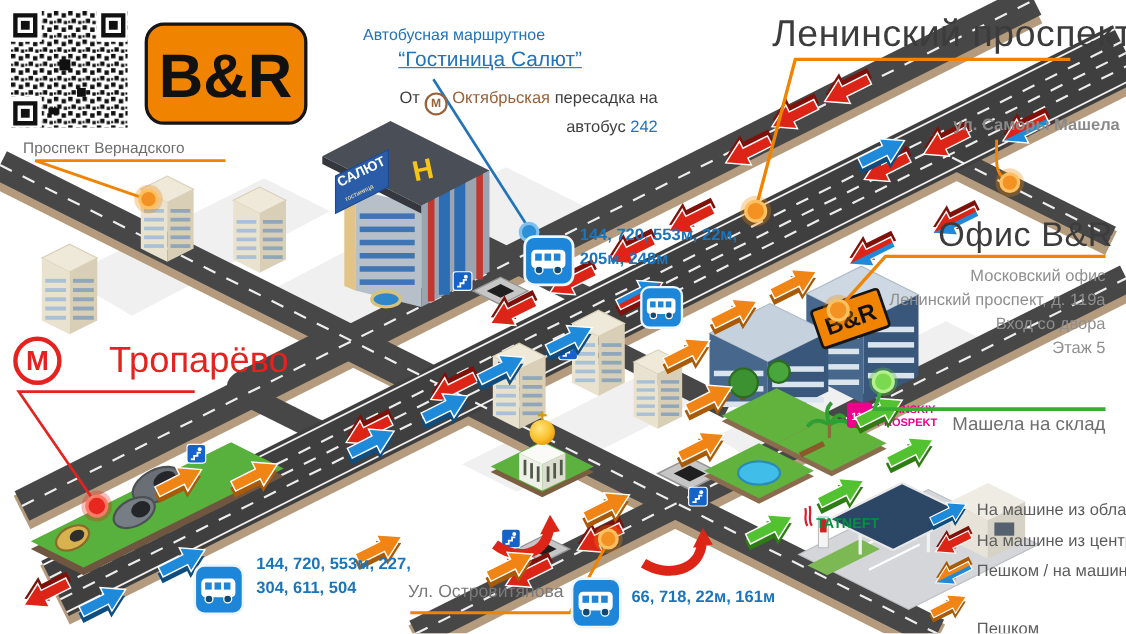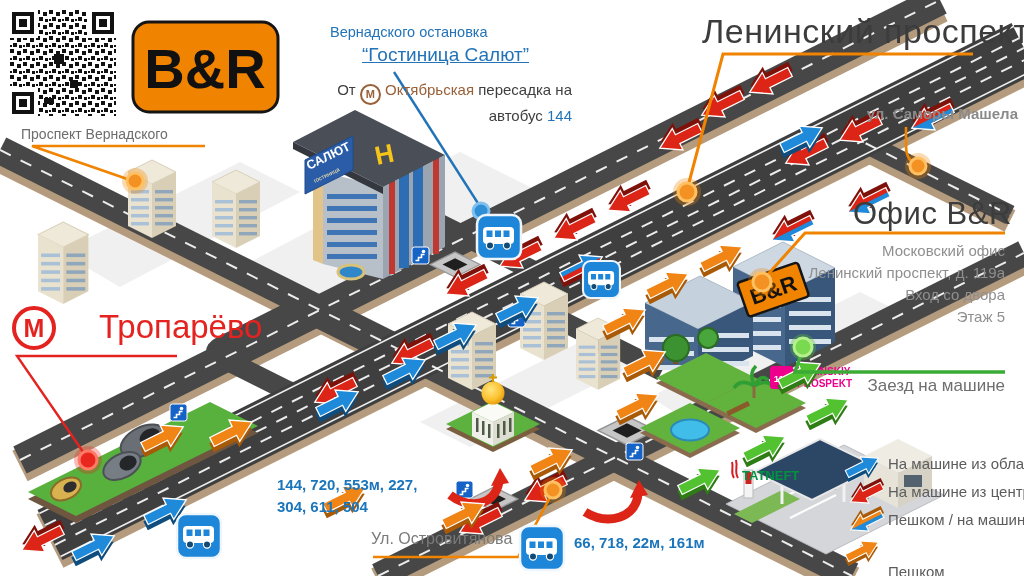--- a/index.html
+++ b/index.html
@@ -453,56 +453,60 @@
   <g>
     <use href="#aB" transform="translate(847,474) rotate(-26.6) scale(0.78)"></use>
     <use href="#aR" transform="translate(882,486) rotate(153.4) scale(0.78)"></use>
     <use href="#aBO" transform="translate(882,514) rotate(153.4) scale(0.78)"></use>
     <use href="#aO" transform="translate(847,558) rotate(-26.6) scale(0.78)"></use>
   </g>
 </svg>
 
 <div class="lbl t-gray" style="left:21px;top:126px;font-size:14px;color:#6d6d6d;">Проспект Вернадского</div>
 
-<div class="lbl t-blue" style="left:330px;top:24px;font-size:14.5px;">Вернадского остановка</div>
+<div class="lbl t-blue" style="left:330px;top:24px;font-size:14.5px;">Автобусная маршрутное</div>
 <div class="lbl t-blue" style="left:362px;top:44px;font-size:19px;text-decoration:underline;">“Гостиница Салют”</div>
 
-<div class="lbl transfer rightal" style="right:452px;top:79px;">
+<div class="lbl transfer rightal" style="right:426px;top:79px;">
   <div>
     <span>От</span>
     <span class="mcirc">М</span>
     <span style="color:#9a6038;">Октябрьская</span>
     <span>пересадка на</span>
   </div>
   <div>
     <span>автобус</span>
-    <span class="t-blue">144</span>
+    <span class="t-blue">242</span>
   </div>
 </div>
 
 <div class="lbl t-big" style="left:702px;top:12px;font-size:34px;">Ленинский проспект</div>
 
 <div class="lbl t-gray" style="right:6px;top:105px;font-weight:bold;">ул. Саморы Машела</div>
 
 <div class="lbl t-big" style="left:853px;top:196px;font-size:31px;">Офис B&amp;R</div>
 <div class="lbl rightal" style="right:19px;top:240px;font-size:15px;color:#8f8f8f;line-height:22px;">
   <div>Московский офис</div>
   <div>Ленинский проспект, д. 119а</div>
   <div>Вход со двора</div>
   <div>Этаж 5</div>
 </div>
 
 <div class="mbig" style="left:12px;top:306px;">М</div>
 <div class="lbl t-red" style="left:58px;top:308px;font-size:33px;">Тропарёво</div>
 
-<div class="lbl" style="right:19px;top:376px;font-size:17px;color:#6f6f6f;">Заезд на машине</div>
+<div class="lbl" style="right:19px;top:376px;font-size:17px;color:#6f6f6f;">Машела на склад</div>
 
 <div class="lbl" style="left:371px;top:530px;font-size:16px;color:#7a7a7a;">Ул. Островитянова</div>
 
-<div class="lbl busnum" style="left:233px;top:474px;margin-left:44px;">
+<div class="lbl busnum" style="left:527px;top:203px;">
+  <div>144, 720, 553м, 22м,</div>
+  <div>205м, 248м</div>
+</div>
+<div class="lbl busnum" style="left:233px;top:502px;">
   <div>144, 720, 553м, 227,</div>
   <div>304, 611, 504</div>
 </div>
 <div class="lbl busnum" style="left:574px;top:532px;">66, 718, 22м, 161м</div>
 
 <div class="lbl legendlbl" style="left:888px;top:455px;">На машине из области</div>
 <div class="lbl legendlbl" style="left:888px;top:483px;">На машине из центра</div>
 <div class="lbl legendlbl" style="left:888px;top:511px;">Пешком / на машине</div>
 <div class="lbl legendlbl" style="left:888px;top:539px;margin-top:24px;">Пешком</div>
 

